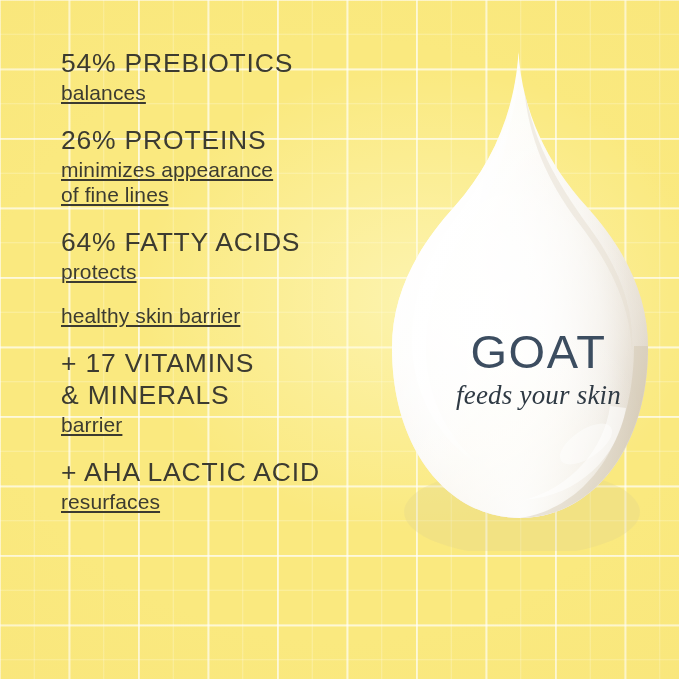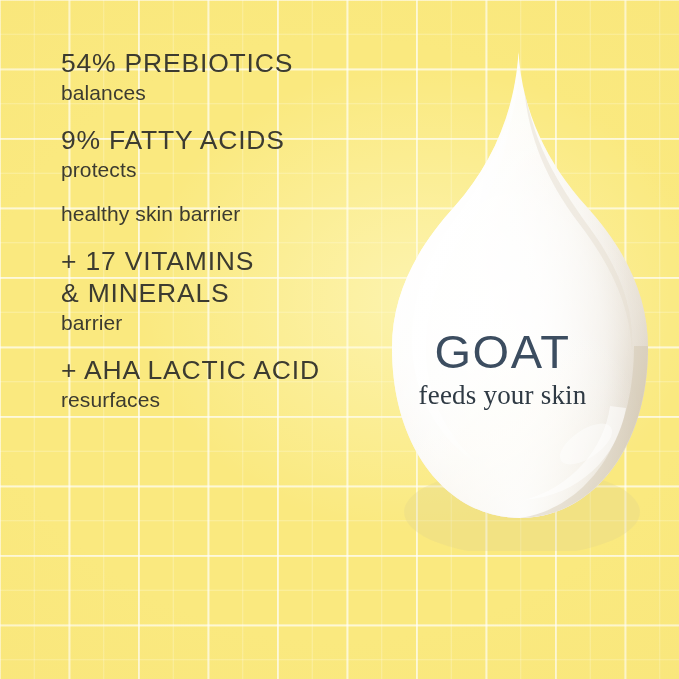--- a/index.html
+++ b/index.html
@@ -72,55 +72,57 @@
   }
   .item-sub {
     margin: 1px 0 0;
     font-family: "Liberation Sans", sans-serif;
     font-size: 21px;
     line-height: 25px;
     font-weight: 400;
     letter-spacing: 0.1px;
     color: #3c3b30;
     white-space: pre-line;
+    text-decoration: underline;
   }
 
   
   .droplet-wrap {
     position: absolute;
     left: 372px;
     top: 46px;
     width: 300px;
     height: 505px;
   }
   .droplet-svg { display: block; width: 300px; height: 505px; }
 
   
   .lockup {
     position: absolute;
-    left: 380px;
+    left: 416px;
     top: 328px;
     width: 245px;
     text-align: center;
     pointer-events: none;
   }
   .brand-goat,
   .brand-milk {
     margin: 0;
     font-family: "Liberation Sans", sans-serif;
     font-weight: 400;
     font-size: 47px;
     line-height: 47px;
     letter-spacing: 1.6px;
     color: #3c4d60;
   }
   .brand-milk { margin-top: 3px; }
   .brand-tag {
     margin: 5px 0 13px;
     font-family: "Liberation Serif", serif;
+    font-style: italic;
     font-size: 27px;
     line-height: 30px;
     letter-spacing: 0.2px;
     color: #2f3a44;
   }
 </style>
 </head>
 <body>
 
 <div id="canvas">
@@ -128,23 +130,28 @@
   <div class="bg-grid"></div>
   <div class="bg-glow"></div>
 
   <div class="list">
 
     <div class="item">
       <p class="item-head">54% PREBIOTICS</p>
       <p class="item-sub">balances</p>
     </div>
 
-
-    <div class="item">
-      <p class="item-head">9% FATTY ACIDS</p>
+    <div class="item">
+      <p class="item-head">26% PROTEINS</p>
+      <p class="item-sub">minimizes appearance
+of fine lines</p>
+    </div>
+
+    <div class="item">
+      <p class="item-head">64% FATTY ACIDS</p>
       <p class="item-sub">protects</p>
     </div>
 
     <div class="item">
       <p class="item-sub">healthy skin barrier</p>
     </div>
 
     <div class="item">
       <p class="item-head">+ 17 VITAMINS
 &amp; MINERALS</p>

